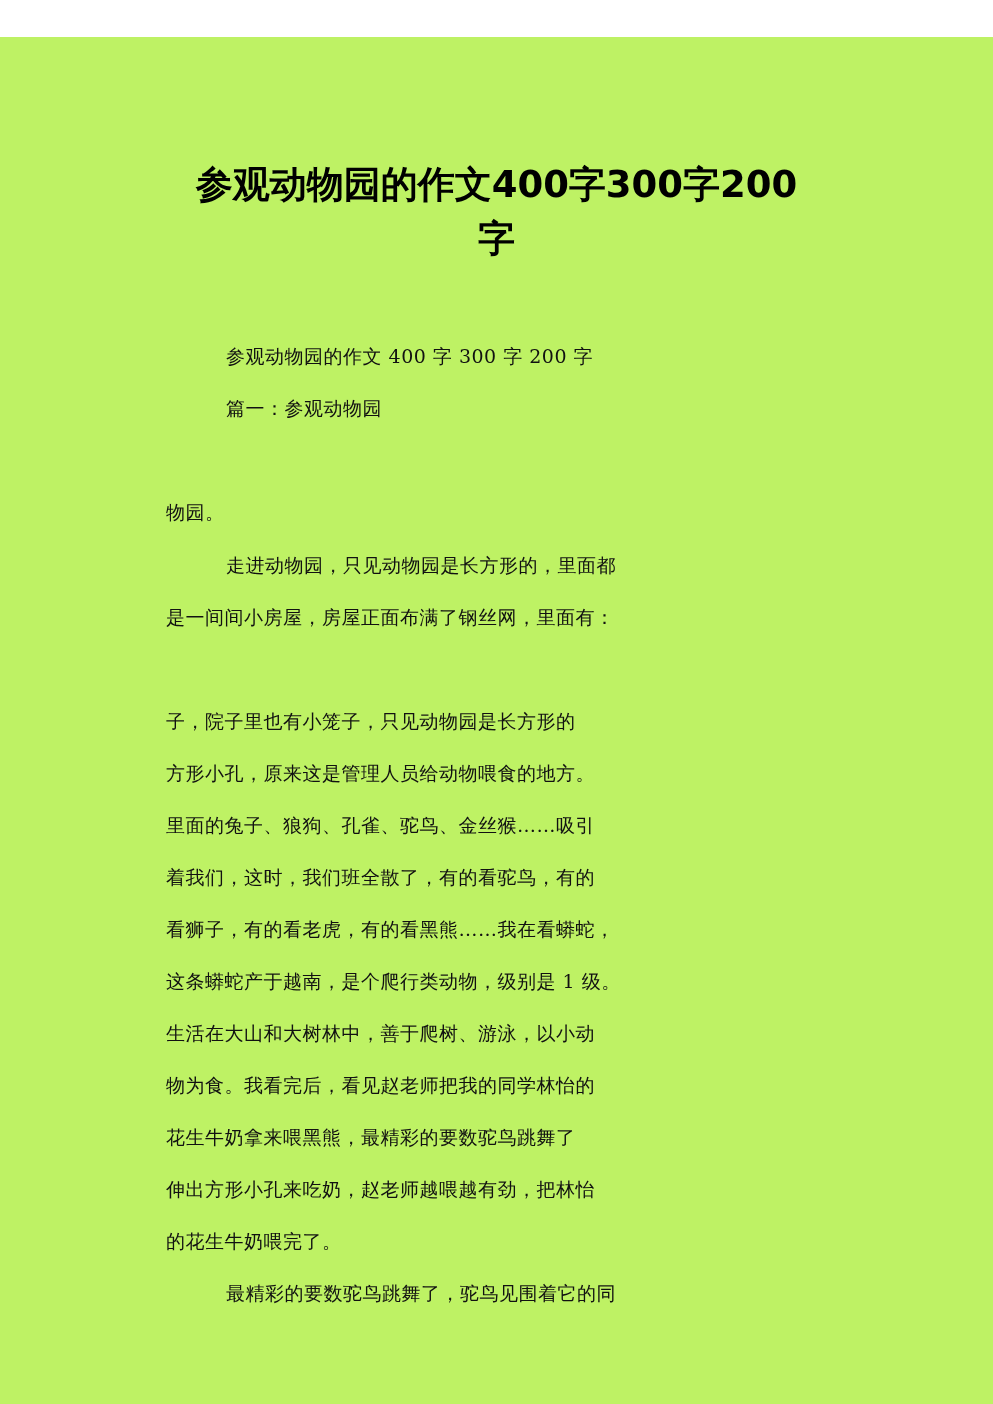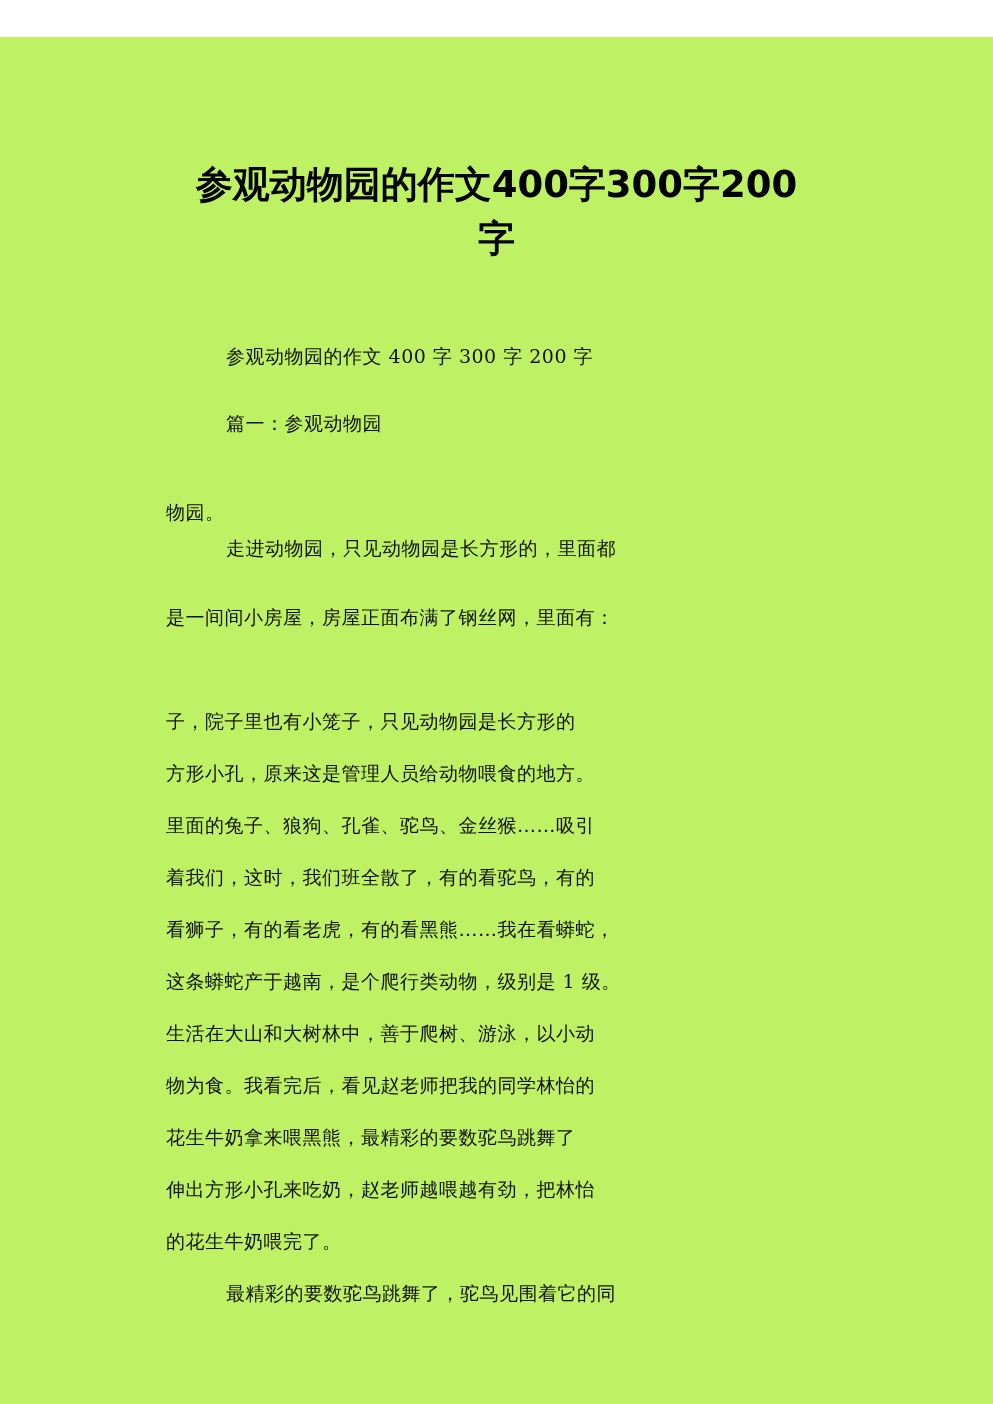--- a/index.html
+++ b/index.html
@@ -49,23 +49,23 @@
     .indent { left: 226px; }
   </style>
 </head>
 <body>
 
 <div class="page">
   <div class="title title-l1">参观动物园的作文400字300字200</div>
   <div class="title title-l2">字</div>
 
   <div class="body-line indent" style="top:299px">参观动物园的作文 400 字 300 字 200 字</div>
-  <div class="body-line indent" style="top:366px">篇一：参观动物园</div>
+  <div class="body-line indent" style="top:351px">篇一：参观动物园</div>
   <div class="body-line" style="top:455px">物园。</div>
-  <div class="body-line indent" style="top:491px">走进动物园，只见动物园是长方形的，里面都</div>
+  <div class="body-line indent" style="top:508px">走进动物园，只见动物园是长方形的，里面都</div>
   <div class="body-line" style="top:560px">是一间间小房屋，房屋正面布满了钢丝网，里面有：</div>
   <div class="body-line" style="top:664px">子，院子里也有小笼子，只见动物园是长方形的</div>
   <div class="body-line" style="top:716px">方形小孔，原来这是管理人员给动物喂食的地方。</div>
   <div class="body-line" style="top:768px">里面的兔子、狼狗、孔雀、驼鸟、金丝猴……吸引</div>
   <div class="body-line" style="top:820px">着我们，这时，我们班全散了，有的看驼鸟，有的</div>
   <div class="body-line" style="top:872px">看狮子，有的看老虎，有的看黑熊……我在看蟒蛇，</div>
   <div class="body-line" style="top:924px">这条蟒蛇产于越南，是个爬行类动物，级别是 1 级。</div>
   <div class="body-line" style="top:976px">生活在大山和大树林中，善于爬树、游泳，以小动</div>
   <div class="body-line" style="top:1028px">物为食。我看完后，看见赵老师把我的同学林怡的</div>
   <div class="body-line" style="top:1080px">花生牛奶拿来喂黑熊，最精彩的要数驼鸟跳舞了</div>

